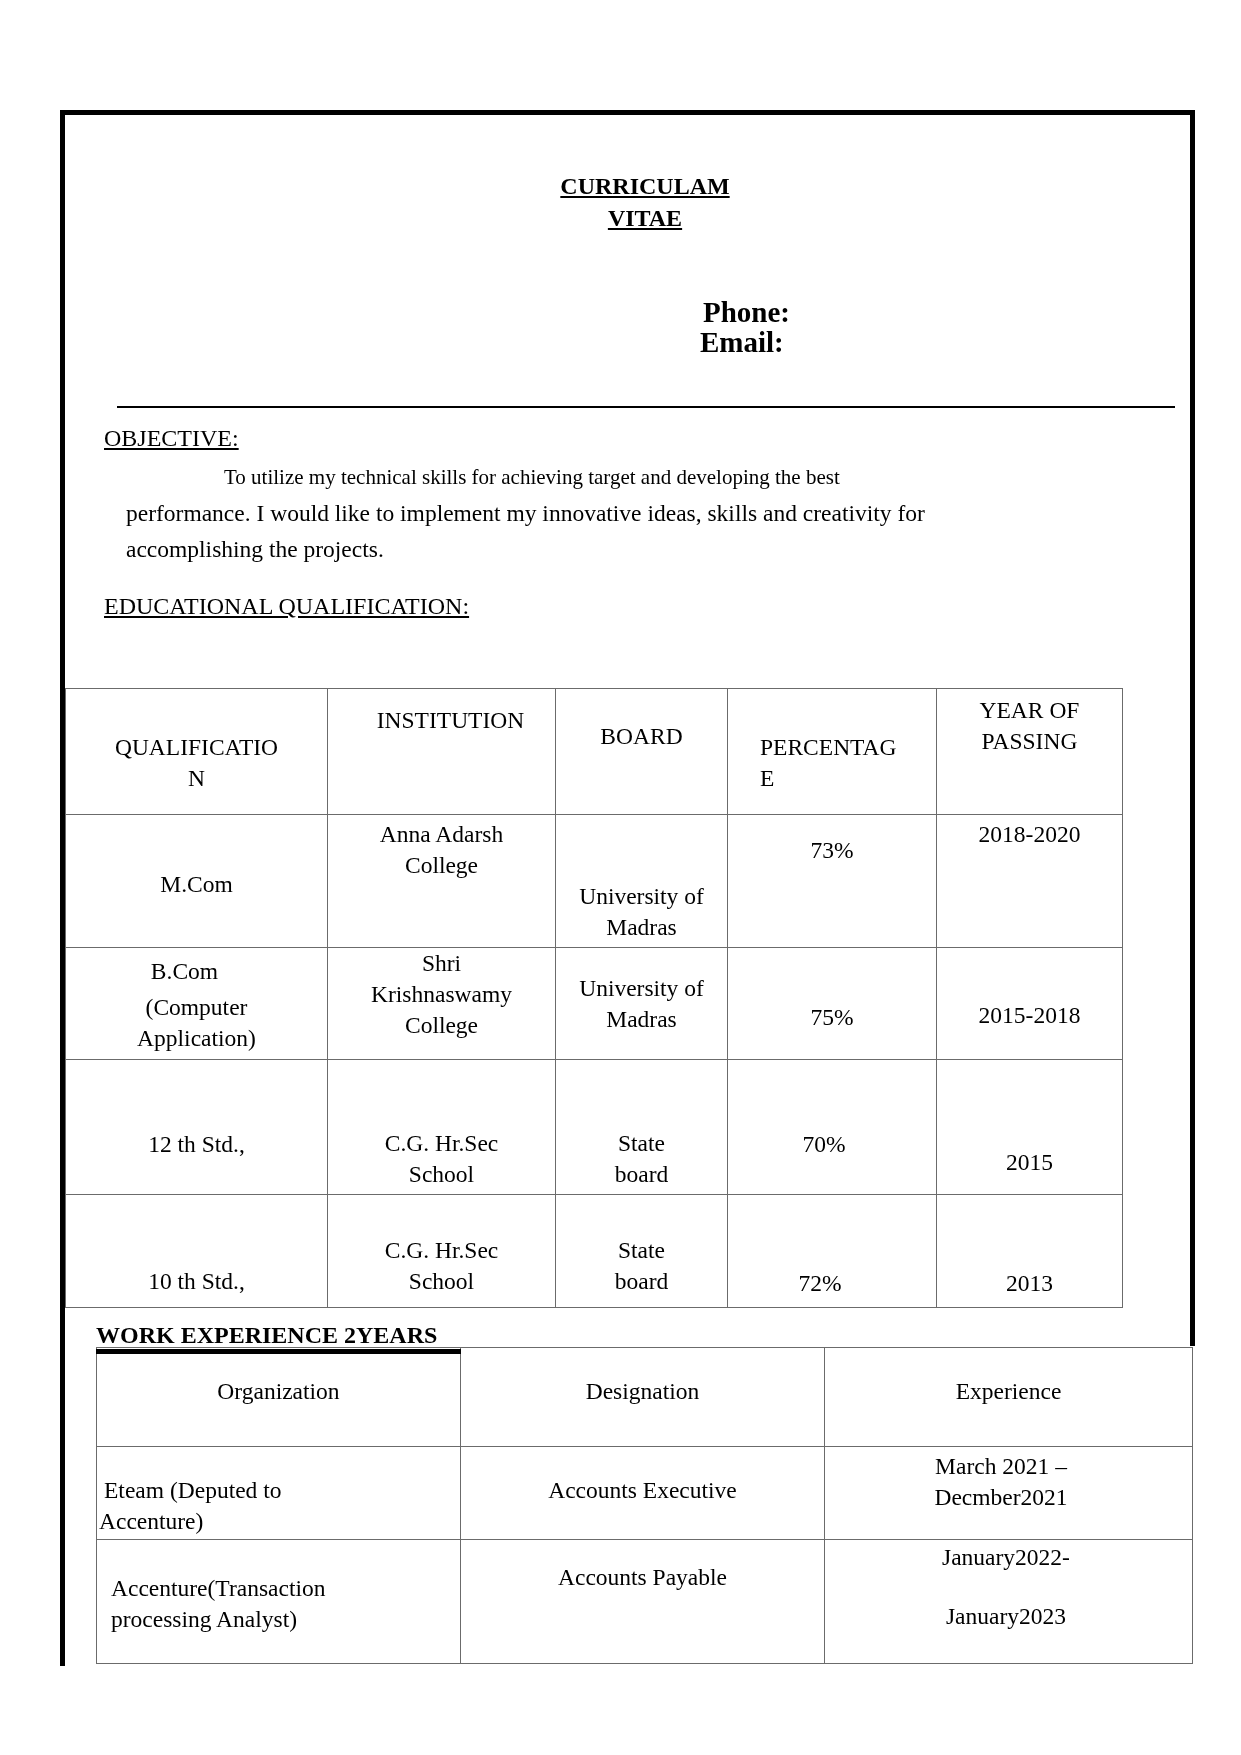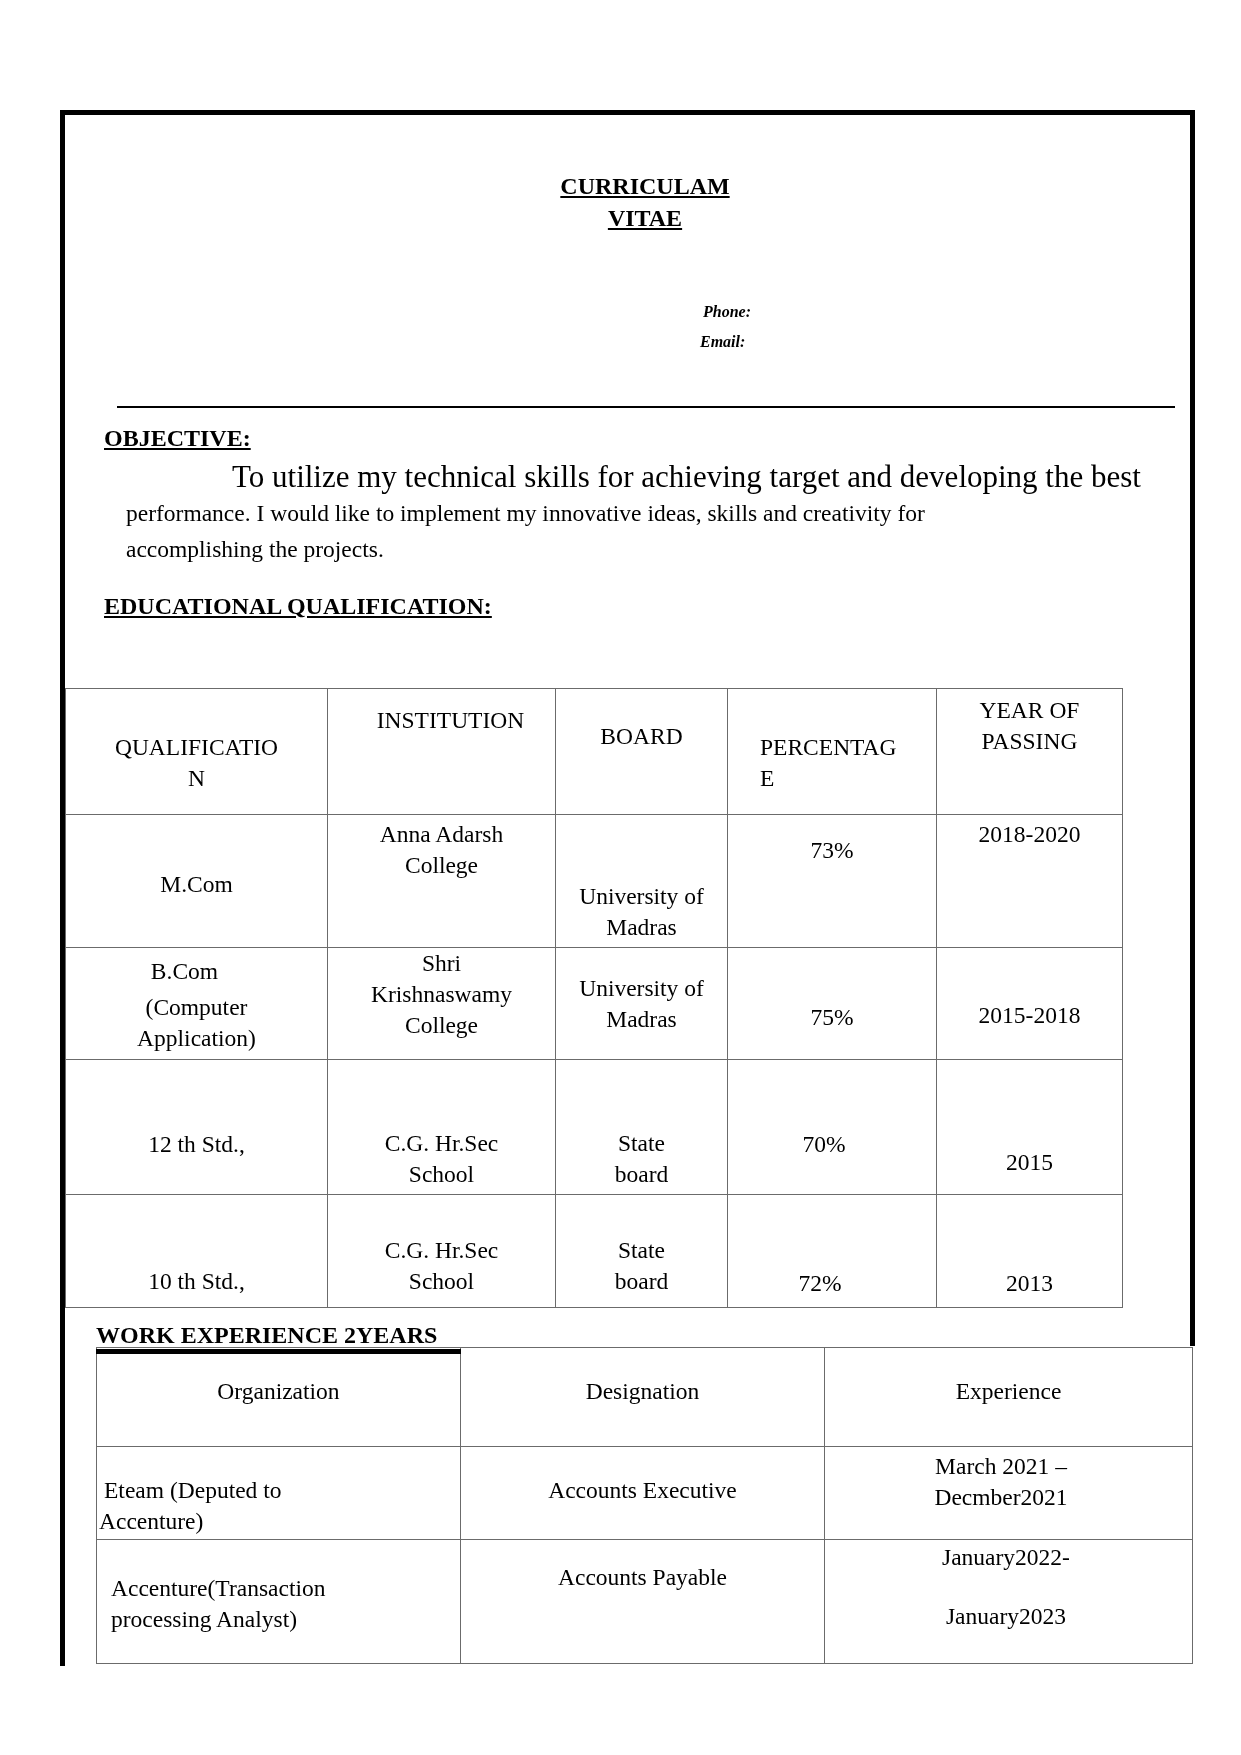--- a/index.html
+++ b/index.html
@@ -4,23 +4,23 @@
 <style>
   html, body { margin: 0; padding: 0; background: #ffffff; }
   body { width: 1241px; height: 1755px; position: relative; overflow: hidden;
          font-family: "Liberation Serif", "DejaVu Serif", serif; color: #000; }
   .abs { position: absolute; }
   .frame-top { left: 60px; top: 110px; width: 1135px; height: 5px; background: #000; }
   .frame-left { left: 60px; top: 110px; width: 5px; height: 1556px; background: #000; }
   .frame-right { left: 1190px; top: 110px; width: 5px; height: 1236px; background: #000; }
   .title { left: 440px; width: 410px; text-align: center; font-weight: bold; font-size: 24px;
            line-height: 32px; text-decoration: underline; }
-  .contact { font-weight: bold; font-size: 16px; line-height: 30px; font-style: italic; }
+  .contact { font-weight: bold; font-size: 29px; line-height: 30px; }
   .rule { left: 117px; top: 406px; width: 1058px; height: 2px; background: #000; }
-  .heading { font-weight: bold; font-size: 24px; text-decoration: underline; line-height: 30px; }
+  .heading { font-weight: normal; font-size: 24px; text-decoration: underline; line-height: 30px; }
   table { border-collapse: collapse; position: absolute; table-layout: fixed; }
   td { border: 1.5px solid #6b6b6b; font-size: 23.5px; line-height: 31px; padding: 0; text-align: center; }
   .edu { left: 65px; top: 688px; width: 1057px; }
   .work-heading { left: 96px; top: 1320px; font-weight: bold; font-size: 24px; line-height: 30px; }
   .work-topbar { left: 96px; top: 1349px; width: 365px; height: 5px; background: #000; }
   .work { left: 96px; top: 1347px; width: 1096px; }
   .work td { border-color: #6b6b6b; }
 </style>
 </head>
 <body>
@@ -31,21 +31,21 @@
 
 <div class="abs title" style="top:170px;">CURRICULAM</div>
 <div class="abs title" style="top:202px;">VITAE</div>
 
 <div class="abs contact" style="left:703px; top:297px;">Phone:</div>
 <div class="abs contact" style="left:700px; top:327px;">Email:</div>
 
 <div class="abs rule"></div>
 
 <div class="abs heading" style="left:104px; top:423px;">OBJECTIVE:</div>
-<div class="abs" style="left:232px; top:459px; font-size:31px; line-height:36px;">To utilize my technical skills for achieving target and developing the best</div>
+<div class="abs" style="left:224px; top:459px; font-size:21px; line-height:36px;">To utilize my technical skills for achieving target and developing the best</div>
 <div class="abs" style="left:126px; top:495px; font-size:23.5px; line-height:36px;">performance. I would like to implement my innovative ideas, skills and creativity for</div>
 <div class="abs" style="left:126px; top:531px; font-size:23.5px; line-height:36px;">accomplishing the projects.</div>
 
 <div class="abs heading" style="left:104px; top:591px;">EDUCATIONAL   QUALIFICATION:</div>
 
 <table class="edu">
   <colgroup>
     <col style="width:262px">
       <col style="width:228px">
       <col style="width:172px">

